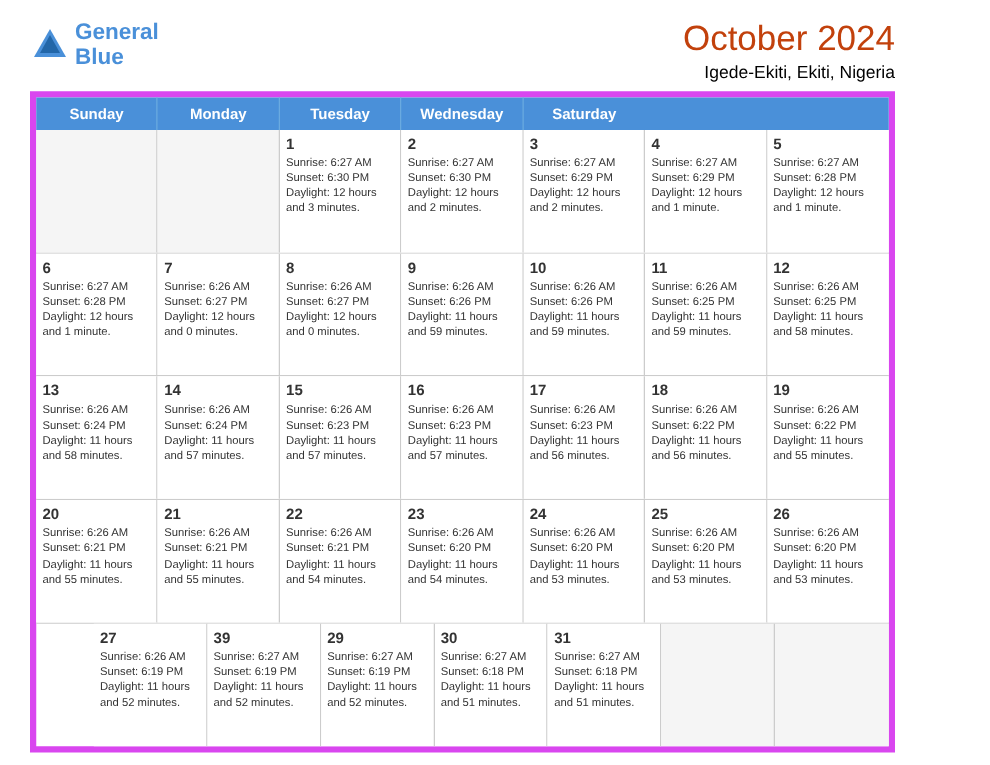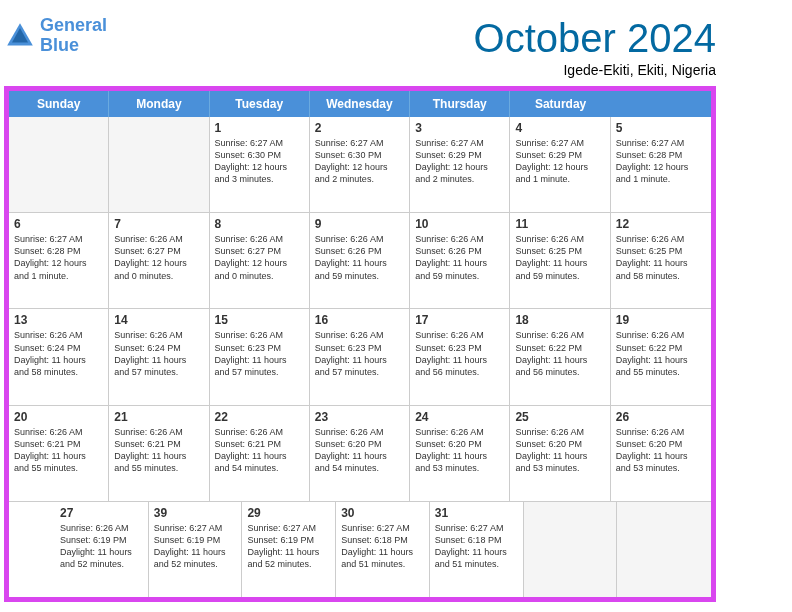--- a/index.html
+++ b/index.html
@@ -6,21 +6,21 @@
     body {
       font-family: Arial, sans-serif;
       background: #fff;
       width: 792px;
       height: 612px;
       overflow: hidden;
     }
     .page {
       width: 736px;
       height: 612px;
-      padding: 16px 20px 10px 4px;
+      padding: 16px 20px 10px 24px;
       display: flex;
       flex-direction: column;
     }
     .header {
       display: flex;
       justify-content: space-between;
       align-items: flex-start;
       margin-bottom: 8px;
     }
     .logo {
@@ -38,23 +38,23 @@
       color: #4a90d9;
     }
     .logo-icon {
       width: 32px;
       height: 32px;
     }
     .title-block {
       text-align: right;
     }
     .main-title {
-      font-size: 40px;
+      font-size: 28px;
       font-weight: 300;
-      color: #0369a1;
+      color: #c2410c;
       line-height: 1.1;
     }
     .subtitle {
       font-size: 14px;
       color: #000000;
       margin-top: 2px;
     }
     .calendar {
       flex: 1;
       display: flex;
@@ -132,21 +132,20 @@
       <div class="subtitle">Igede-Ekiti, Ekiti, Nigeria</div>
     </div>
   </div>
 
   <div class="calendar">
     <div class="cal-header" id="cal-header">
         <div class="cal-header-cell">Sunday</div>
         <div class="cal-header-cell">Monday</div>
         <div class="cal-header-cell">Tuesday</div>
         <div class="cal-header-cell">Wednesday</div>
-        <div class="cal-header-cell">Thursday</div>
         <div class="cal-header-cell">Saturday</div>
       </div>
     <div class="cal-body" id="cal-body">
         <div class="cal-row">
           <div class="cal-cell empty"></div>
           <div class="cal-cell empty"></div>
           <div class="cal-cell">
             <span class="day-num">1</span>
             <span class="cell-line">Sunrise: 6:27 AM</span>
             <span class="cell-line">Sunset: 6:30 PM</span>

